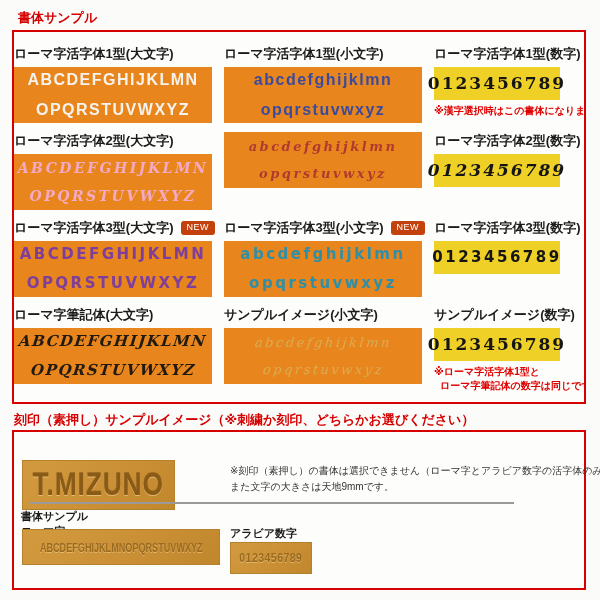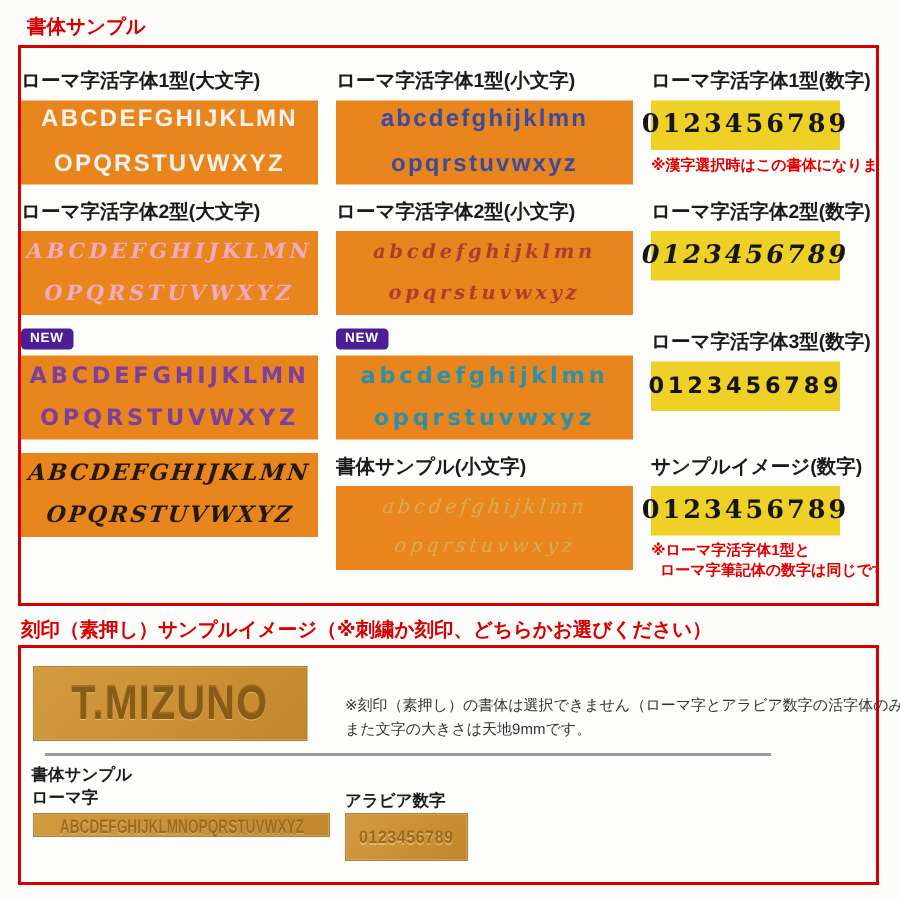--- a/index.html
+++ b/index.html
@@ -24,21 +24,21 @@
   }
   .grid{
     display:grid;grid-template-columns:205px 205px 140px;
     column-gap:5px;row-gap:9px;padding:13px 4px 4px 0;
   }
   .cell-label{
     font-size:13px;font-weight:bold;color:#1b1b1b;margin-bottom:4px;
     display:flex;align-items:center;gap:7px;white-space:nowrap;
   }
   .new-badge{
-    background:#4c1d95;color:#fff;font-size:9px;font-weight:bold;
+    background:#c2410c;color:#fff;font-size:9px;font-weight:normal;
     padding:1px 6px 2px;border-radius:3px;letter-spacing:.5px;line-height:1.2;
   }
   .swatch{display:flex;flex-direction:column;justify-content:center;align-items:center;gap:11px;}
   .sw-or{width:198px;height:56px;background:#E8861D;}
   .sw-ye{width:126px;height:33px;background:#EFD026;}
   .samp{line-height:1.18;white-space:nowrap;}
 
   .t1{font-family:"Liberation Sans",sans-serif;font-weight:bold;font-size:16px;letter-spacing:1.5px;}
   .t1u{color:#F6F3EE;}
   .t1l{color:#3B4A9E;}
@@ -63,35 +63,35 @@
   .stamp-title{position:absolute;left:14px;top:411px;}
   .stamp-box{
     position:absolute;left:12px;top:430px;width:574px;height:160px;
     border:2px solid #D60000;box-sizing:border-box;background:#FDFDFB;
   }
   .leather{
     background:linear-gradient(135deg,#D29A3E 0%,#CB9036 55%,#C1872D 100%);
     border:1px solid #B5812C;box-sizing:border-box;
     display:flex;align-items:center;justify-content:center;
   }
-  .stamp-main{position:absolute;left:8px;top:12px;width:183px;height:50px;}
+  .stamp-main{position:absolute;left:8px;top:28px;width:153px;height:50px;}
   .stamp-text{
     font-family:"Liberation Sans",sans-serif;font-weight:bold;font-size:31px;
     color:#8A5B16;transform:scaleX(.85);letter-spacing:1px;white-space:nowrap;
     text-shadow:0 -1px 0 rgba(80,40,0,.35),0 1px 0 rgba(255,226,170,.5);
   }
   .stamp-note{
     position:absolute;left:216px;top:31px;font-size:10px;color:#333;
     line-height:1.55;white-space:nowrap;
   }
   .divider{position:absolute;left:16px;top:70px;width:484px;height:2px;background:#9a9a9a;}
   .sub-title{position:absolute;left:7px;top:77px;font-size:11px;font-weight:bold;}
   .roman-label{position:absolute;left:7px;top:92px;font-size:11px;font-weight:bold;}
   .arabic-label{position:absolute;left:216px;top:94px;font-size:11px;font-weight:bold;text-align:center;}
-  .roman-swatch{position:absolute;left:8px;top:110px;width:198px;height:16px;}
+  .roman-swatch{position:absolute;left:8px;top:97px;width:198px;height:36px;}
   .arabic-swatch{position:absolute;left:216px;top:110px;width:82px;height:32px;}
   .engraved{
     font-family:"Liberation Sans",sans-serif;font-weight:bold;color:#9A6A1F;
     white-space:nowrap;text-shadow:0 1px 0 rgba(255,226,170,.45);
   }
   .roman-sample{font-size:13px;transform:scaleX(.70);}
   .arabic-sample{font-size:12px;transform:scaleX(.88);letter-spacing:.5px;}
 </style>
 </head>
 <body>
@@ -137,77 +137,79 @@
         <div class="cell-label">
             <span>ローマ字活字体2型(大文字)</span>
           </div>
         <div class="swatch sw-or">
           <div class="samp t2 t2u">ABCDEFGHIJKLMN</div>
           <div class="samp t2 t2u">OPQRSTUVWXYZ</div>
         </div>
       </div>
 
       <div class="cell">
-        <div class="cell-label">
-            <span>ローマ字活字体2型(小文字)</span>
-          </div>
         <div class="swatch sw-or">
           <div class="samp t2 t2l">abcdefghijklmn</div>
           <div class="samp t2 t2l">opqrstuvwxyz</div>
         </div>
       </div>
 
       <div class="cell">
         <div class="cell-label">
             <span>ローマ字活字体2型(数字)</span>
           </div>
         <div class="swatch sw-ye">
           <div class="samp num num-it">0123456789</div>
         </div>
       </div>
 
       <div class="cell">
         <div class="cell-label">
+            <span>ローマ字活字体3型(大文字)</span>
             <span class="new-badge">NEW</span>
           </div>
         <div class="swatch sw-or">
           <div class="samp t3 t3u">ABCDEFGHIJKLMN</div>
           <div class="samp t3 t3u">OPQRSTUVWXYZ</div>
         </div>
       </div>
 
       <div class="cell">
         <div class="cell-label">
+            <span>ローマ字活字体3型(小文字)</span>
             <span class="new-badge">NEW</span>
           </div>
         <div class="swatch sw-or">
           <div class="samp t3 t3l">abcdefghijklmn</div>
           <div class="samp t3 t3l">opqrstuvwxyz</div>
         </div>
       </div>
 
       <div class="cell">
         <div class="cell-label">
             <span>ローマ字活字体3型(数字)</span>
           </div>
         <div class="swatch sw-ye">
           <div class="samp num num-round">0123456789</div>
         </div>
       </div>
 
       <div class="cell">
+        <div class="cell-label">
+            <span>ローマ字筆記体(大文字)</span>
+          </div>
         <div class="swatch sw-or">
           <div class="samp tsc scu">ABCDEFGHIJKLMN</div>
           <div class="samp tsc scu">OPQRSTUVWXYZ</div>
         </div>
       </div>
 
       <div class="cell">
         <div class="cell-label">
-            <span>書体サンプル(小文字)</span>
+            <span>サンプルイメージ(小文字)</span>
           </div>
         <div class="swatch sw-or">
           <div class="samp tsc scl">abcdefghijklmn</div>
           <div class="samp tsc scl">opqrstuvwxyz</div>
         </div>
       </div>
 
       <div class="cell">
         <div class="cell-label">
             <span>サンプルイメージ(数字)</span>

